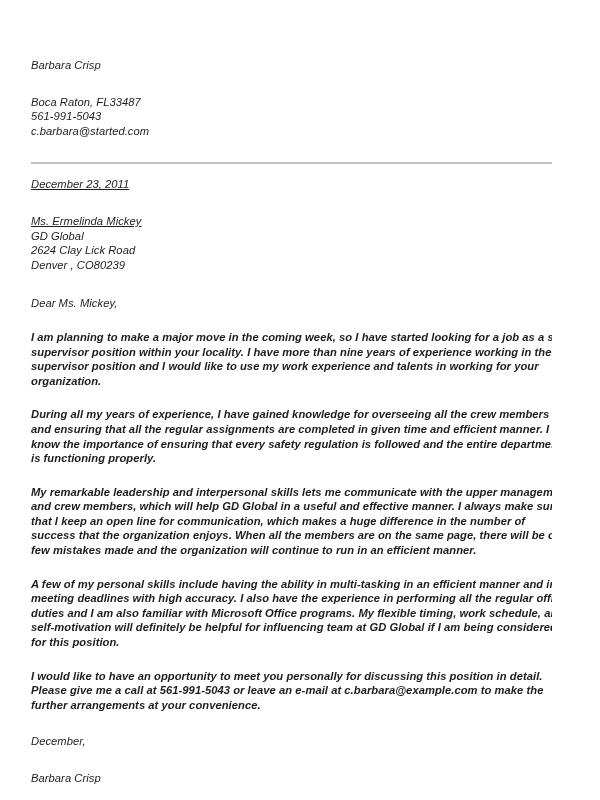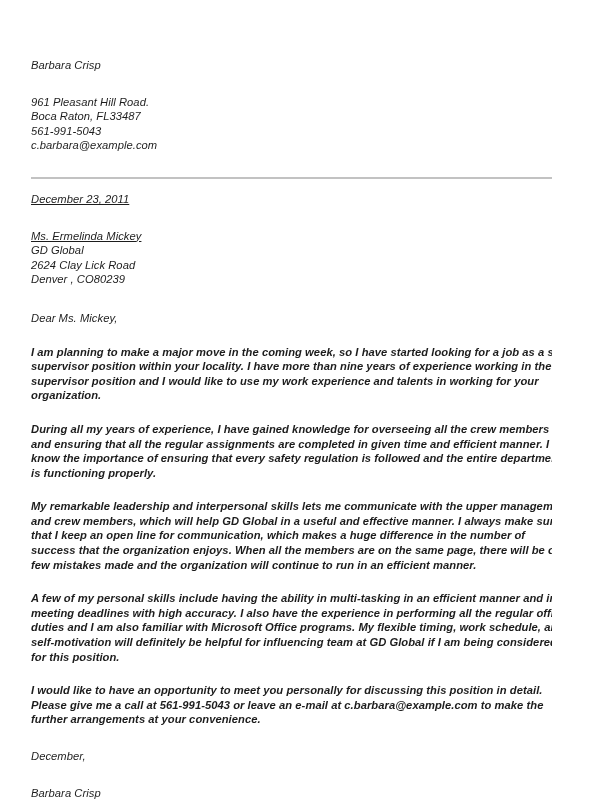--- a/index.html
+++ b/index.html
@@ -101,24 +101,23 @@
 </style>
 </head>
 <body>
 
 <div class="page">
   <div class="sheet">
 
     <div class="line sender-name">Barbara Crisp</div>
 
     <div class="block sender-address">
-      <div class="line">961 Pleasant Hill Road.</div>
       <div class="line">Boca Raton, FL33487</div>
       <div class="line">561-991-5043</div>
-      <div class="line">c.barbara@example.com</div>
+      <div class="line">c.barbara@started.com</div>
     </div>
 
     <hr class="divider">
 
     <div class="line letter-date">December 23, 2011</div>
 
     <div class="line recipient-name">Ms. Ermelinda Mickey</div>
 
     <div class="block recipient-address">
       <div class="line">GD Global</div>

